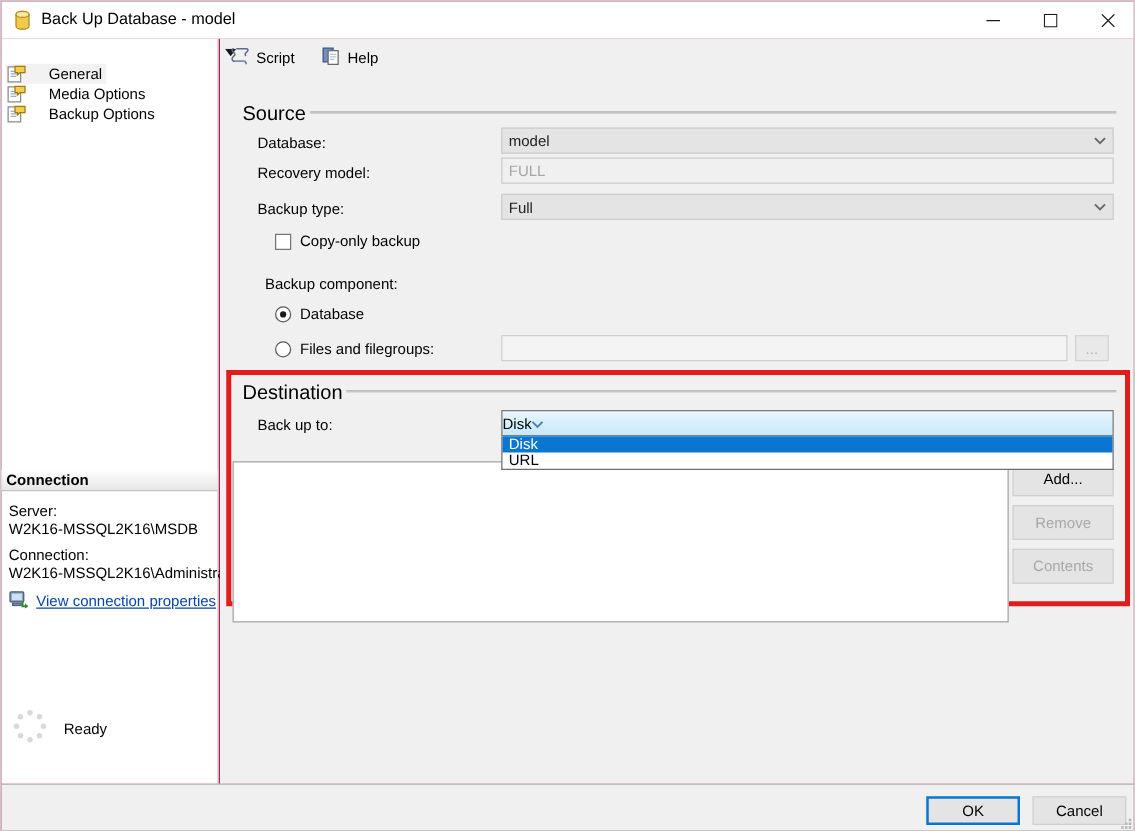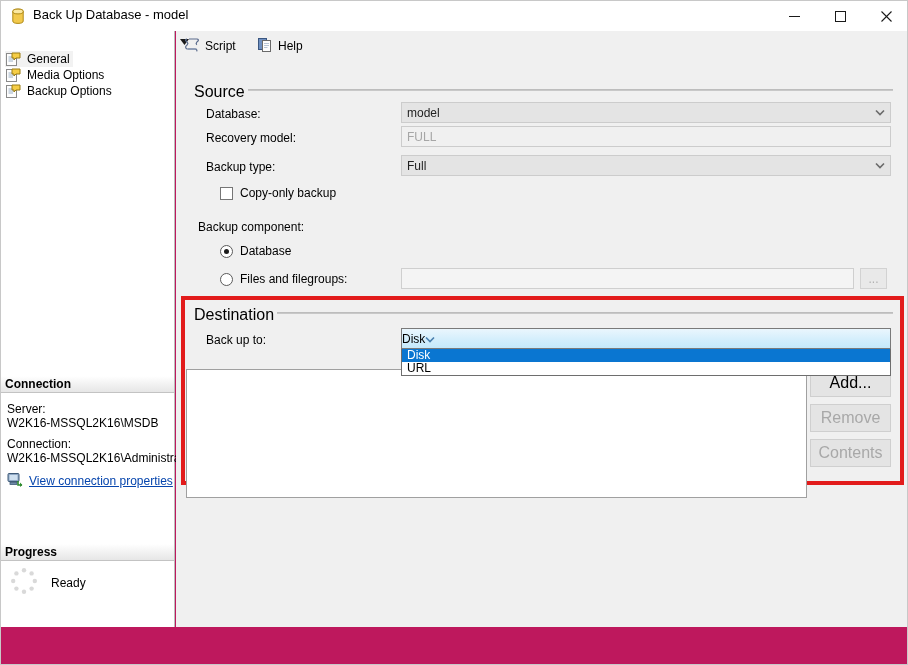--- a/index.html
+++ b/index.html
@@ -97,21 +97,21 @@
   .page-item {
     position: absolute;
     left: 4px;
     height: 16px;
     padding: 0 3px 0 0;
     display: flex;
     align-items: center;
     cursor: default;
     white-space: nowrap;
   }
-  .page-item .pg-label { margin-left: 6px; font-size: 12px; }
+  .page-item .pg-label { margin-left: 18px; font-size: 12px; }
   .page-item.selected { background: #f2f2f2; }
   #page-general { top: 20px; }
   #page-media { top: 36px; }
   #page-backup { top: 52px; }
 
   .page-icon { width: 16px; height: 15px; flex: none; }
 
   .conn-text {
     position: absolute;
     left: 6px;
@@ -364,21 +364,21 @@
   }
 
   .side-btn {
     position: absolute;
     left: 634px;
     width: 81px;
     height: 28px;
     box-sizing: border-box;
     border: 1px solid #cfcfcf;
     background: #e4e4e4;
-    font-size: 16px;
+    font-size: 12px;
     display: flex;
     align-items: center;
     justify-content: center;
     cursor: default;
     z-index: 6;
     font-family: "Liberation Sans", sans-serif;
     color: #000;
   }
   .side-btn.disabled { color: #a8a8a8; }
   #btn-add      { top: 338px; }
@@ -513,23 +513,20 @@
           <rect x="1" y="1.5" width="11" height="8" rx="1" fill="#8fa8c4" stroke="#3f5a78" stroke-width="1"></rect>
           <rect x="2.5" y="3" width="8" height="5" fill="#cfe0f0"></rect>
           <rect x="3" y="10.5" width="7" height="2" fill="#6f8aa8" stroke="#3f5a78" stroke-width="0.8"></rect>
           <path d="M11 9 L11 13 L15 13" fill="none" stroke="#2f8b2f" stroke-width="1.6"></path>
           <path d="M13 10.6 L15.4 13 L13 15 Z" fill="#2f8b2f"></path>
         </svg>
       </span>
       <span id="conn-props-link">View connection properties</span>
     </div>
 
-    <div class="section-header" id="hdr-progress">
-      <span>Progress</span>
-    </div>
 
     <div id="progress-row">
       <span>
         <svg width="30" height="30" viewBox="0 0 30 30">
           <g fill="#d9d9d9">
             <circle cx="15" cy="4.2" r="2.2"></circle>
             <circle cx="22.6" cy="7.4" r="2.2"></circle>
             <circle cx="25.8" cy="15" r="2.2"></circle>
             <circle cx="22.6" cy="22.6" r="2.2"></circle>
             <circle cx="15" cy="25.8" r="2.2"></circle>
@@ -599,21 +596,21 @@
             <path d="M1 1.5 L5 5.5 L9 1.5" fill="none" stroke="#6a6a6a" stroke-width="1.6"></path>
           </svg>
       </span>
     </div>
 
     <div class="chk-row" style="left:44px; top:155px;">
       <span class="chk-box"></span>
       <span class="lbl">Copy-only backup</span>
     </div>
 
-    <div class="fld-label" style="left:22px; top:189px;">Backup component:</div>
+    <div class="fld-label" style="left:36px; top:189px;">Backup component:</div>
 
     <div class="rad-row" style="left:44px; top:213px;">
       <span class="rad-outer checked"></span>
       <span class="lbl">Database</span>
     </div>
 
     <div class="rad-row" style="left:44px; top:241px;">
       <span class="rad-outer"></span>
       <span class="lbl">Files and filegroups:</span>
     </div>
@@ -641,14 +638,30 @@
 
     <div id="dest-listbox"></div>
 
     <div class="side-btn" id="btn-add">Add...</div>
     <div class="side-btn disabled" id="btn-remove">Remove</div>
     <div class="side-btn disabled" id="btn-contents">Contents</div>
 
     <div id="dest-highlight"></div>
   </div>
 
+  <div id="bottombar">
+    <div class="dlg-btn" id="btn-ok">OK</div>
+    <div class="dlg-btn" id="btn-cancel">Cancel</div>
+    <span id="resize-grip">
+      <svg width="12" height="12" viewBox="0 0 12 12">
+        <g fill="#b5b5b5">
+          <rect x="9" y="9" width="2" height="2"></rect>
+          <rect x="6" y="9" width="2" height="2"></rect>
+          <rect x="9" y="6" width="2" height="2"></rect>
+          <rect x="3" y="9" width="2" height="2"></rect>
+          <rect x="9" y="3" width="2" height="2"></rect>
+          <rect x="6" y="6" width="2" height="2"></rect>
+        </g>
+      </svg>
+    </span>
+  </div>
 
 </div>
 
 </body></html>

